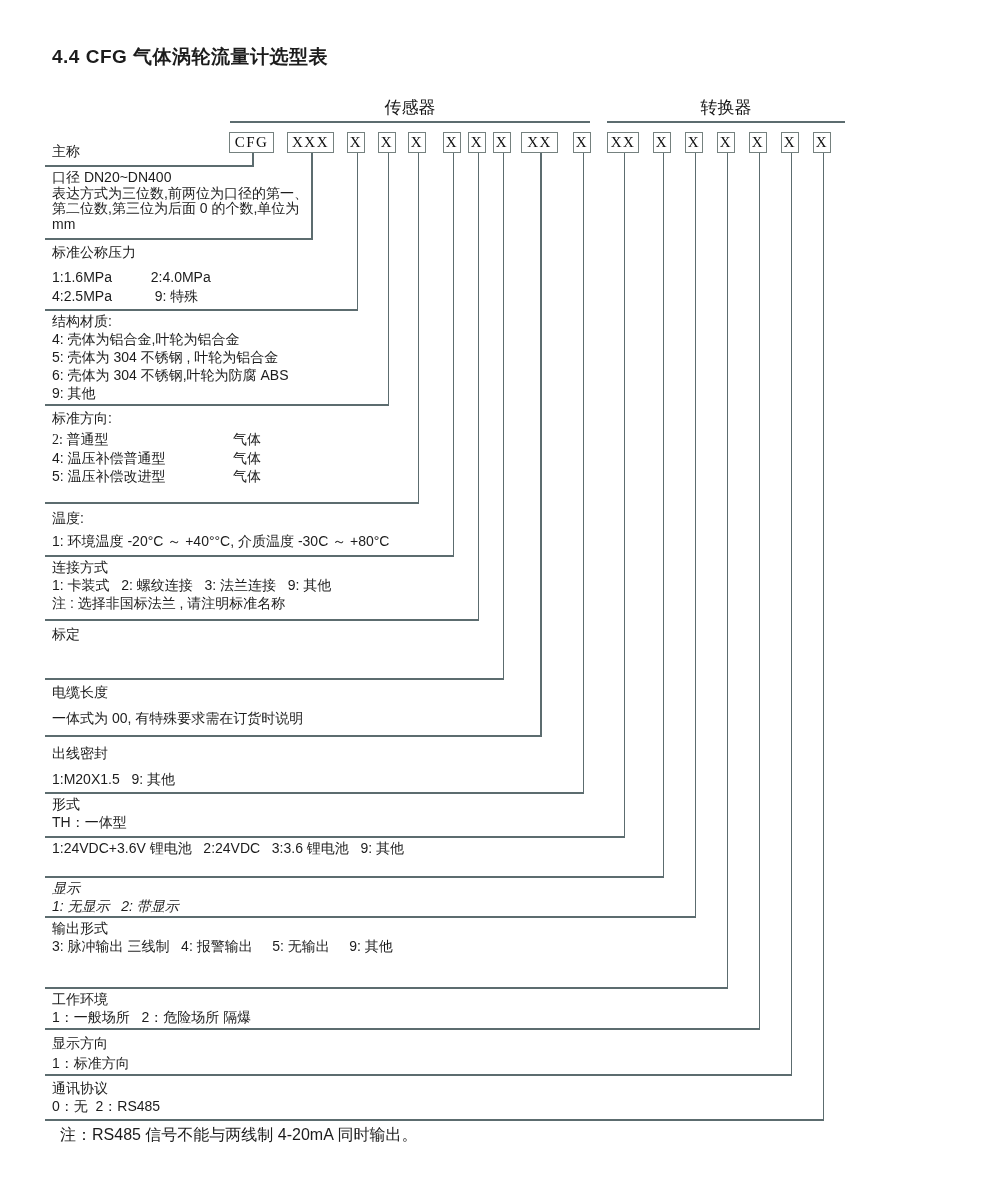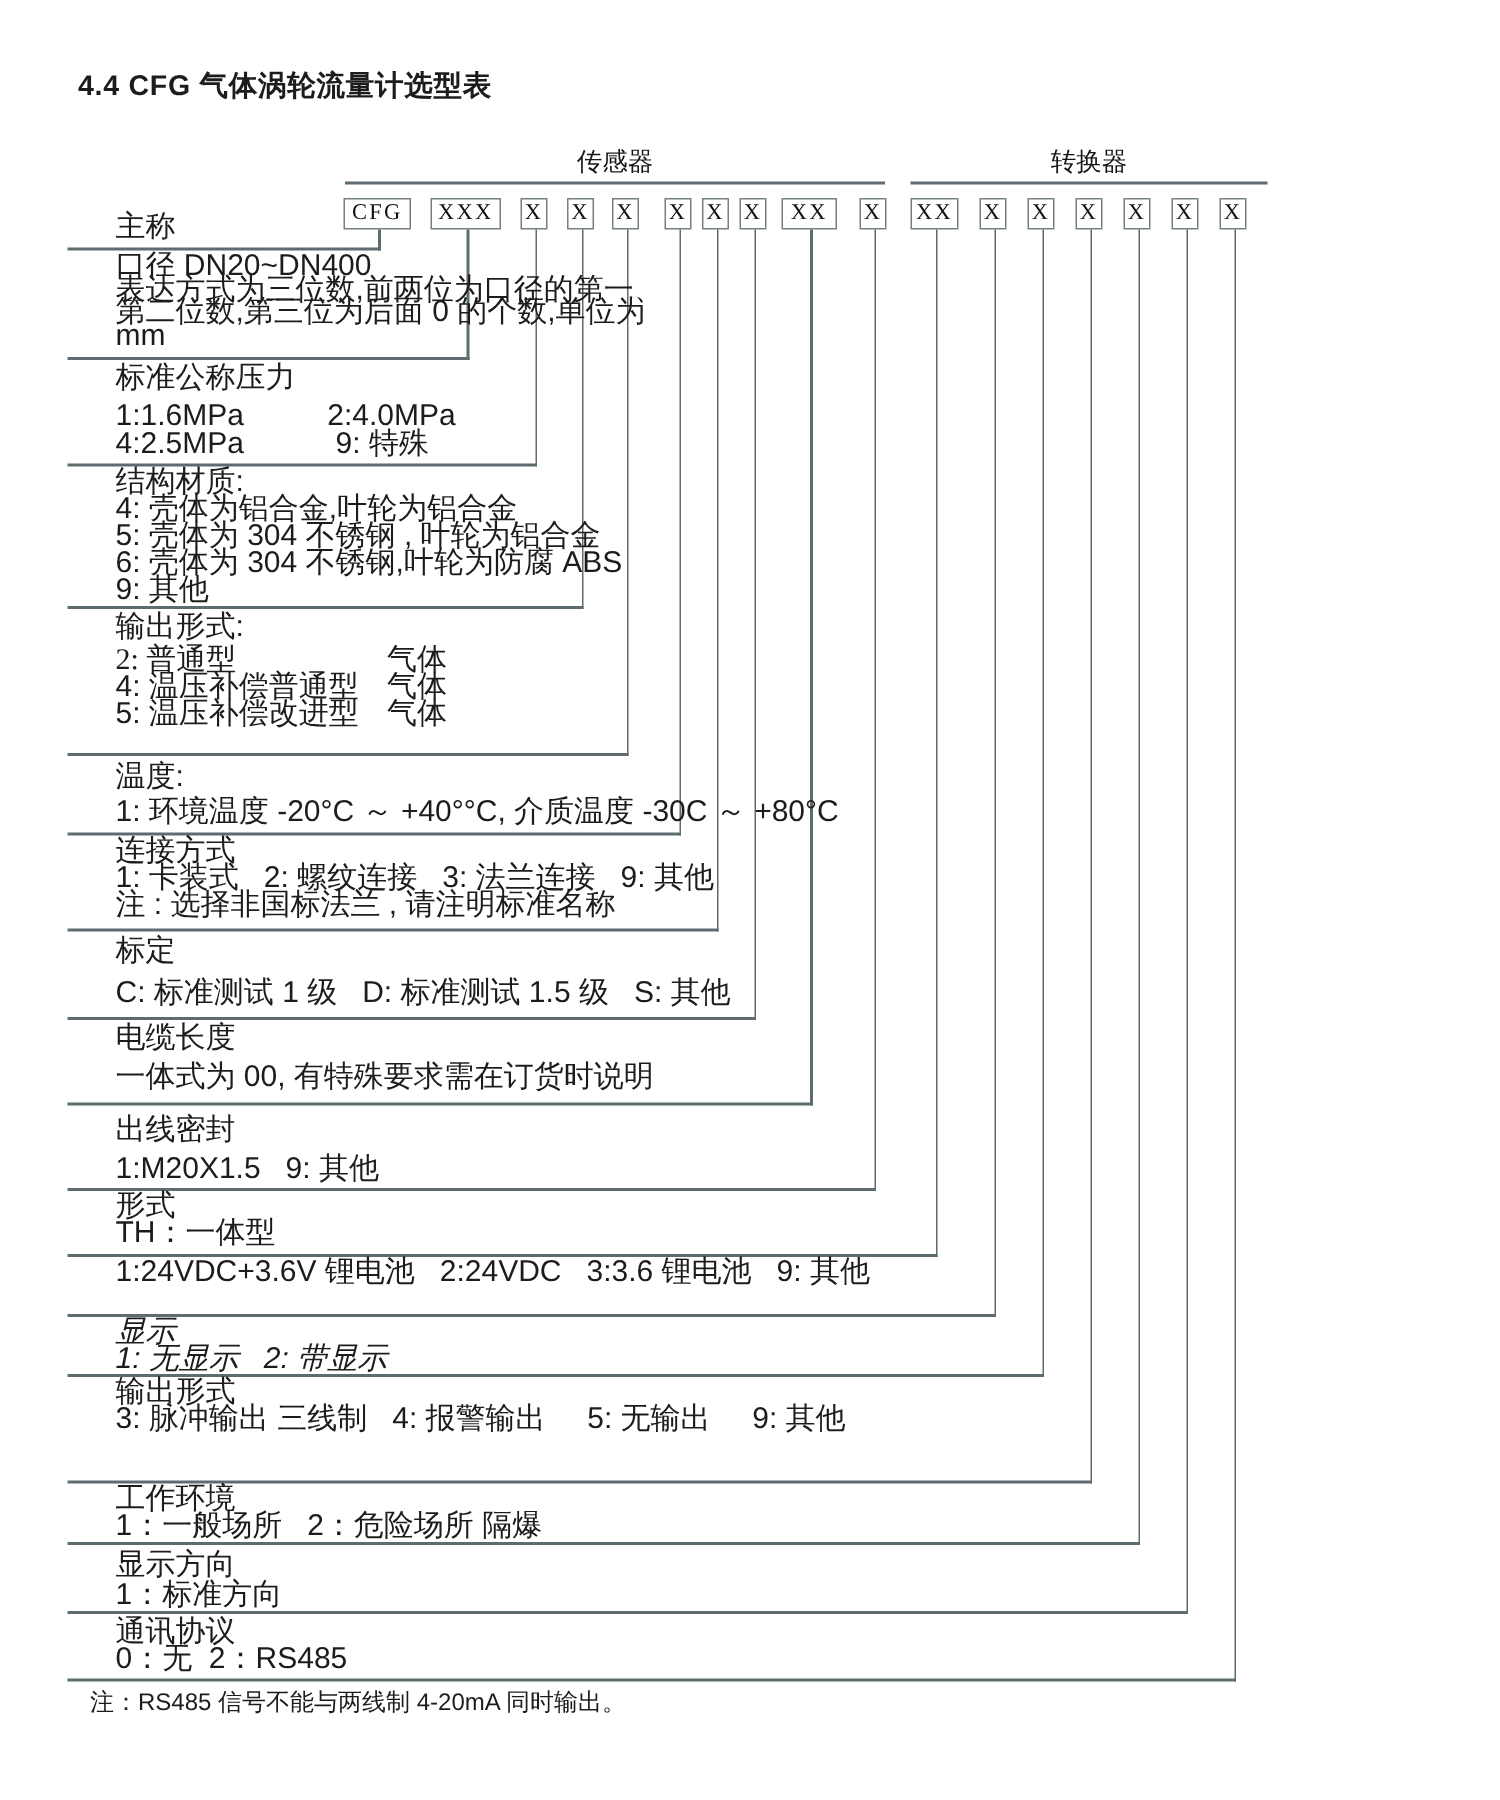--- a/index.html
+++ b/index.html
@@ -27,21 +27,21 @@
   .box{
     position:absolute;top:132px;height:19px;
     border:1.5px solid var(--boxborder);
     font-family:"Liberation Serif", serif;
     font-size:15px;color:#101010;
     display:flex;align-items:center;justify-content:center;
     letter-spacing:1.5px;background:#fff;box-sizing:content-box;
   }
   .vline{position:absolute;width:1.5px;background:var(--line);top:153px;}
   .hline{position:absolute;height:2px;background:var(--line);left:45px;}
-  .section{position:absolute;left:77px;font-size:20px;color:var(--text);}
+  .section{position:absolute;left:52px;font-size:14px;color:var(--text);}
   .sec-label{white-space:pre;}
   .row{white-space:pre;position:relative;}
   .col2{position:absolute;left:181px;top:0;}
   .note{position:absolute;left:60px;top:1125px;font-size:16px;white-space:pre;}
 </style>
 </head>
 <body>
 
 <div class="page">
   <div class="title">4.4 CFG 气体涡轮流量计选型表</div>
@@ -123,37 +123,36 @@
         <div class="row">4:2.5MPa           9: 特殊</div>
       </div>
       <div class="section" style="top: 312px; line-height: 18px;">
         <div class="sec-label">结构材质:</div>
         <div class="row">4: 壳体为铝合金,叶轮为铝合金</div>
         <div class="row">5: 壳体为 304 不锈钢 , 叶轮为铝合金</div>
         <div class="row">6: 壳体为 304 不锈钢,叶轮为防腐 ABS</div>
         <div class="row">9: 其他</div>
       </div>
       <div class="section" style="top: 409px; line-height: 18px;">
-        <div class="sec-label">输出形式:</div>
+        <div class="sec-label">标准方向:</div>
         <div class="row" style="margin-top: 4px; font-family: Liberation Serif, serif;"><span>2: 普通型</span><span class="col2">气体</span></div>
         <div class="row"><span>4: 温压补偿普通型</span><span class="col2">气体</span></div>
         <div class="row"><span>5: 温压补偿改进型</span><span class="col2">气体</span></div>
       </div>
       <div class="section" style="top: 509px; line-height: 18px;">
         <div class="sec-label">温度:</div>
         <div class="row" style="margin-top: 5px;">1: 环境温度 -20°C ～ +40°°C, 介质温度 -30C ～ +80°C</div>
       </div>
       <div class="section" style="top: 558px; line-height: 18px;">
         <div class="sec-label">连接方式</div>
         <div class="row">1: 卡装式   2: 螺纹连接   3: 法兰连接   9: 其他</div>
         <div class="row">注 : 选择非国标法兰 , 请注明标准名称</div>
       </div>
       <div class="section" style="top: 625px; line-height: 18px;">
         <div class="sec-label">标定</div>
-        <div class="row" style="margin-top: 10px;">C: 标准测试 1 级   D: 标准测试 1.5 级   S: 其他</div>
       </div>
       <div class="section" style="top: 683px; line-height: 18px;">
         <div class="sec-label">电缆长度</div>
         <div class="row" style="margin-top: 8px;">一体式为 00, 有特殊要求需在订货时说明</div>
       </div>
       <div class="section" style="top: 744px; line-height: 18px;">
         <div class="sec-label">出线密封</div>
         <div class="row" style="margin-top: 8px;">1:M20X1.5   9: 其他</div>
       </div>
       <div class="section" style="top: 795px; line-height: 18px;">

